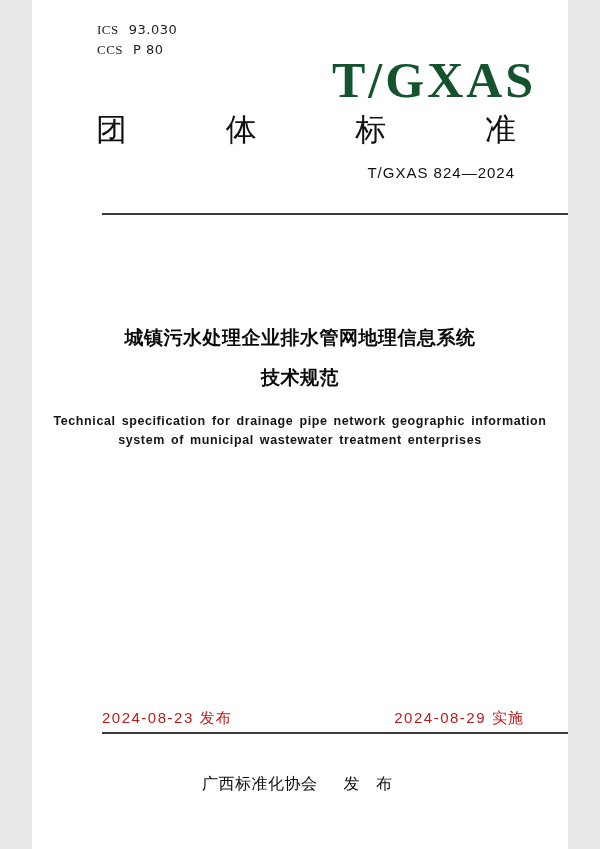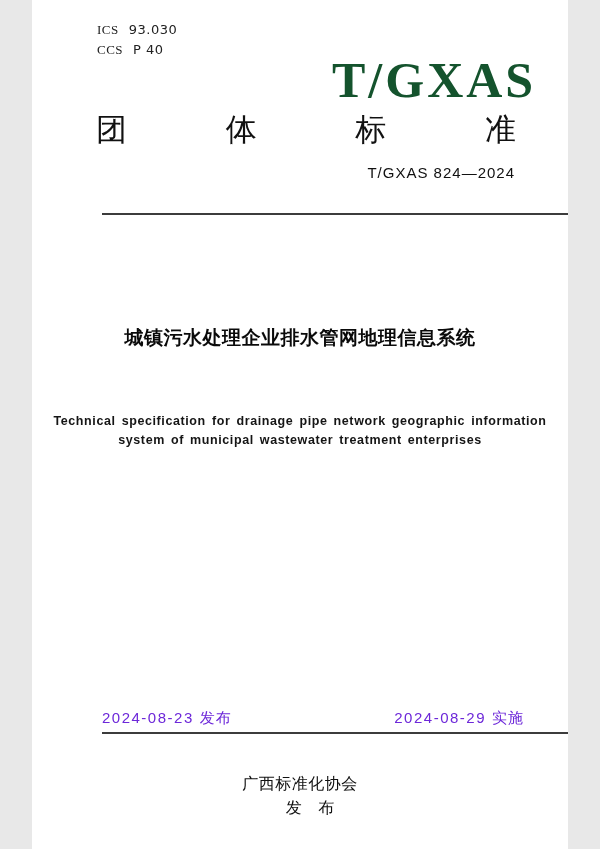--- a/index.html
+++ b/index.html
@@ -109,71 +109,71 @@
   
   .dates-row {
     position: absolute;
     left: 70px;
     right: 44px;
     top: 707px;
     display: flex;
     justify-content: space-between;
     font-size: 15px;
     line-height: 22px;
-    color: #6d28d9;
+    color: #b91c1c;
     white-space: nowrap;
   }
   .dates-row .date-num { letter-spacing: 1.5px; }
   .dates-row .date-label { margin-left: 6px; letter-spacing: 1px; }
   
   .publisher-row {
     position: absolute;
     left: 0;
     right: 0;
     top: 772px;
     display: flex;
     justify-content: center;
     align-items: center;
     font-size: 16px;
     line-height: 24px;
     color: #111;
-    flex-direction: column;
   }
   .publisher-row .publisher-name { letter-spacing: 0.5px; }
   .publisher-row .publish-action { margin-left: 26px; letter-spacing: 6px; text-align: right; }
 </style>
 </head>
 <body>
 
 <div class="page">
 
   <div class="ics-block">
     <div>
       <span class="code-label">ICS</span><span class="code-value">93.030</span>
     </div>
     <div>
-      <span class="code-label">CCS</span><span class="code-value">P 40</span>
+      <span class="code-label">CCS</span><span class="code-value">P 80</span>
     </div>
   </div>
 
   <div class="logo">T/GXAS</div>
 
   <div class="standard-type">
     <span>团</span>
     <span>体</span>
     <span>标</span>
     <span>准</span>
   </div>
 
   <div class="standard-number">T/GXAS 824—2024</div>
 
   <div class="rule rule-top"></div>
 
   <div class="title-block">
     <div>城镇污水处理企业排水管网地理信息系统</div>
+    <div>技术规范</div>
   </div>
 
   <div class="english-block">
     <div>Technical specification for drainage pipe network geographic information</div>
     <div>system of municipal wastewater treatment enterprises</div>
   </div>
 
   <div class="dates-row">
     <div>
       <span class="date-num">2024-08-23</span><span class="date-label">发布</span>

